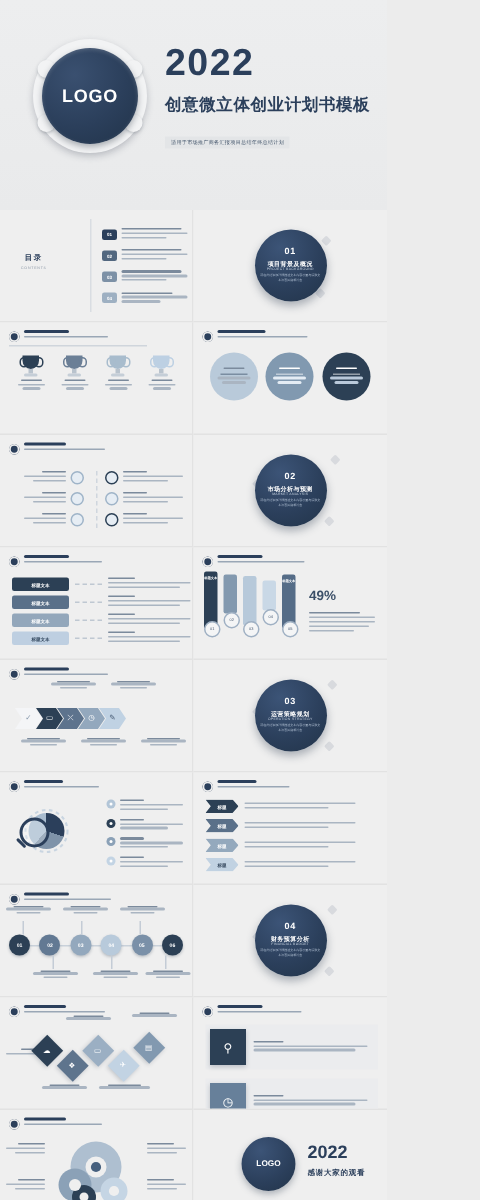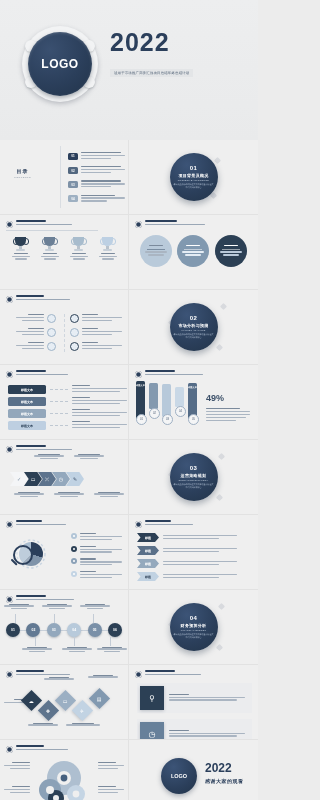--- a/index.html
+++ b/index.html
@@ -178,20 +178,21 @@
       <div class="logo-tab t1"></div>
       <div class="logo-tab t2"></div>
       <div class="logo-tab t3"></div>
       <div class="logo-tab t4"></div>
       <div class="logo-disc">
         <span>LOGO</span>
       </div>
     </div>
     <div class="cover-txt">
       <div class="cover-year">2022</div>
+      <div class="cover-title">创意微立体创业计划书模板</div>
       <div class="cover-sub">适用于市场推广商务汇报项目总结年终总结计划</div>
     </div>
   </div>
 
   <div class="grid">
 
     <div class="slide">
       <div class="toc-left">
         <div class="toc-cn">目录</div>
         <div class="toc-en">CONTENTS</div>

